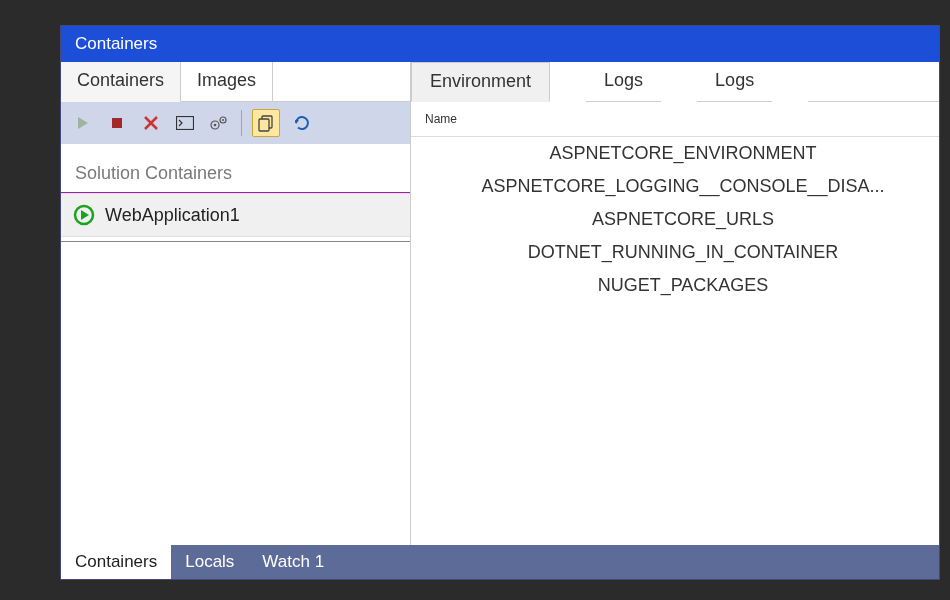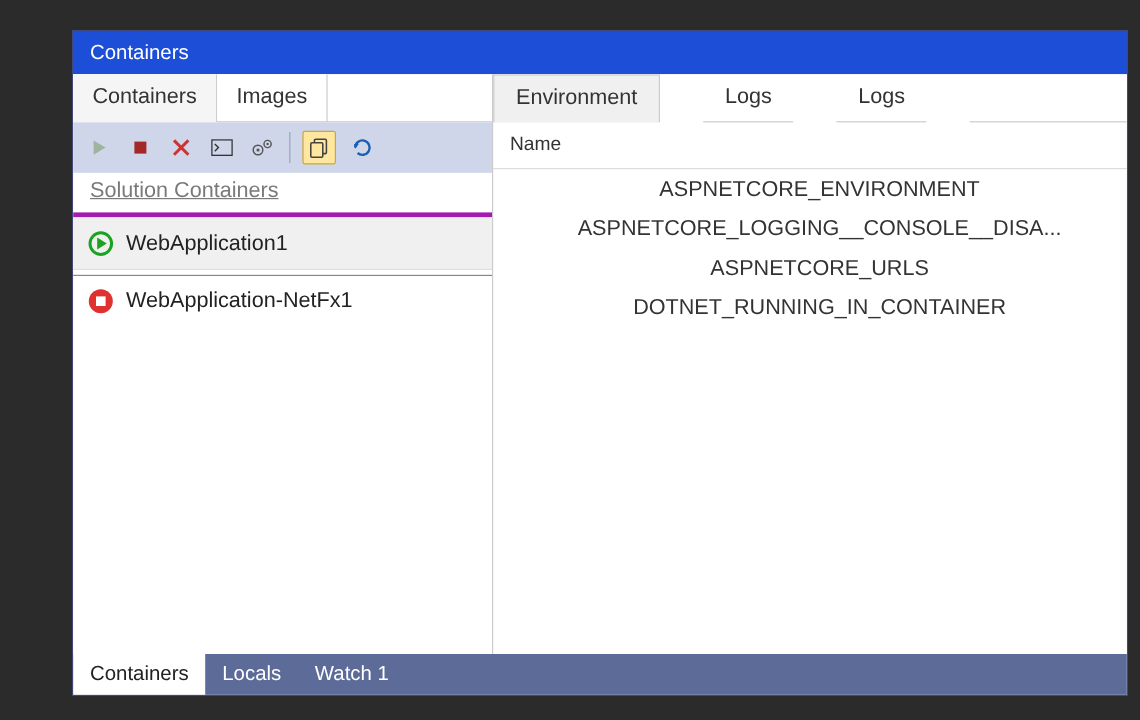--- a/index.html
+++ b/index.html
@@ -10,31 +10,31 @@
     .upper-area { flex: 1; display: flex; background: #fff; }
     .left-pane { width: 350px; display: flex; flex-direction: column; border-right: 1px solid #ccc; }
     .left-tabs { display: flex; height: 40px; background: #fff; }
     .left-tab { padding: 8px 16px; font-size: 18px; color: #333; cursor: pointer; background: #fff; border-right: 1px solid #ccc; border-bottom: 1px solid #ccc; }
     .left-tab.active { background: #f5f5f5; border-bottom: 1px solid #f5f5f5; }
     .left-tabs-spacer { flex: 1; border-bottom: 1px solid #ccc; }
     .toolbar { display: flex; align-items: center; height: 42px; background: #cfd6ea; padding: 0 10px; gap: 10px; }
     .tool-btn { width: 24px; height: 24px; display: flex; align-items: center; justify-content: center; cursor: pointer; }
     .tool-btn.highlighted { background: #ffe7a0; border: 1px solid #c9a83a; border-radius: 2px; padding: 2px; width: 28px; height: 28px; }
     .tool-divider { width: 1px; height: 26px; background: #9aa4c4; }
-    .section-header { padding: 4px 14px 8px 14px; font-size: 18px; color: #7a7a7a; border-bottom: 4px solid #a21caf; text-decoration: underline; }
-    .container-item { display: flex; align-items: flex-start; gap: 10px; padding: 10px 12px; font-size: 18px; color: #222; cursor: pointer; }
+    .section-header { padding: 19px 14px 8px 14px; font-size: 18px; color: #7a7a7a; border-bottom: 1px solid #a21caf; }
+    .container-item { display: flex; align-items: center; gap: 10px; padding: 10px 12px; font-size: 18px; color: #222; cursor: pointer; }
     .container-item.selected { background: #f0f0f0; border-top: 1px solid #e0e0e0; border-bottom: 1px solid #e0e0e0; }
     .section-divider { height: 1px; background: #888; margin: 4px 0 0 0; }
     .status-icon { width: 22px; height: 22px; flex-shrink: 0; }
     .right-pane { flex: 1; display: flex; flex-direction: column; }
     .right-tabs { display: flex; height: 40px; background: #fff; gap: 36px; }
     .right-tab { padding: 8px 18px; font-size: 18px; color: #333; cursor: pointer; border-bottom: 1px solid #ccc; }
     .right-tab.active { background: #f0f0f0; border: 1px solid #ccc; border-bottom: 1px solid #f0f0f0; }
     .right-tabs-spacer { flex: 1; border-bottom: 1px solid #ccc; }
-    .env-header { padding: 10px 14px; font-size: 16px; color: #333; border-bottom: 1px solid #ddd; }
+    .env-header { padding: 10px 14px; font-size: 12px; color: #333; border-bottom: 1px solid #ddd; }
     .env-list { flex: 1; overflow: hidden; }
     .env-row { padding: 6px 14px 6px 30px; font-size: 18px; color: #333; white-space: nowrap; overflow: hidden; text-overflow: ellipsis; text-align: center; }
     .bottom-tabs { display: flex; height: 34px; background: #5d6b99; align-items: stretch; }
     .bottom-tab { padding: 6px 14px; font-size: 17px; color: #fff; cursor: pointer; display: flex; align-items: center; }
     .bottom-tab.active { background: #fff; color: #222; }
   </style>
 </head>
 <body>
 
 <div class="app-frame">
@@ -101,42 +101,36 @@
         <div class="section-header">Solution Containers</div>
         <div class="container-item selected">
           <svg class="status-icon" viewBox="0 0 22 22">
               <circle cx="11" cy="11" r="9" fill="none" stroke="#1aa321" stroke-width="2.5"></circle>
               <polygon points="8,6 16,11 8,16" fill="#1aa321"></polygon>
             </svg>
           <span>WebApplication1</span>
         </div>
         <div class="section-divider"></div>
 
-        <div class="container-item">
-          <svg class="status-icon" viewBox="0 0 22 22">
-              <circle cx="11" cy="11" r="10" fill="#e03131"></circle>
-              <rect x="7" y="7" width="8" height="8" fill="#fff"></rect>
-            </svg>
-          <span>WebApplication-NetFx1</span>
-        </div>
       </div>
 
       <div class="right-pane">
         <div class="right-tabs">
           <div class="right-tab active"><span>Environment</span></div>
           <div class="right-tab"><span>Logs</span></div>
           <div class="right-tab"><span>Logs</span></div>
           <div class="right-tabs-spacer"></div>
         </div>
         <div class="env-header">Name</div>
         <div class="env-list">
           <div class="env-row">ASPNETCORE_ENVIRONMENT</div>
           <div class="env-row">ASPNETCORE_LOGGING__CONSOLE__DISA...</div>
           <div class="env-row">ASPNETCORE_URLS</div>
           <div class="env-row">DOTNET_RUNNING_IN_CONTAINER</div>
+          <div class="env-row">NUGET_PACKAGES</div>
         </div>
       </div>
 
     </div>
 
     <div class="bottom-tabs">
       <div class="bottom-tab active">
           <span>Containers</span>
         </div>
       <div class="bottom-tab">

